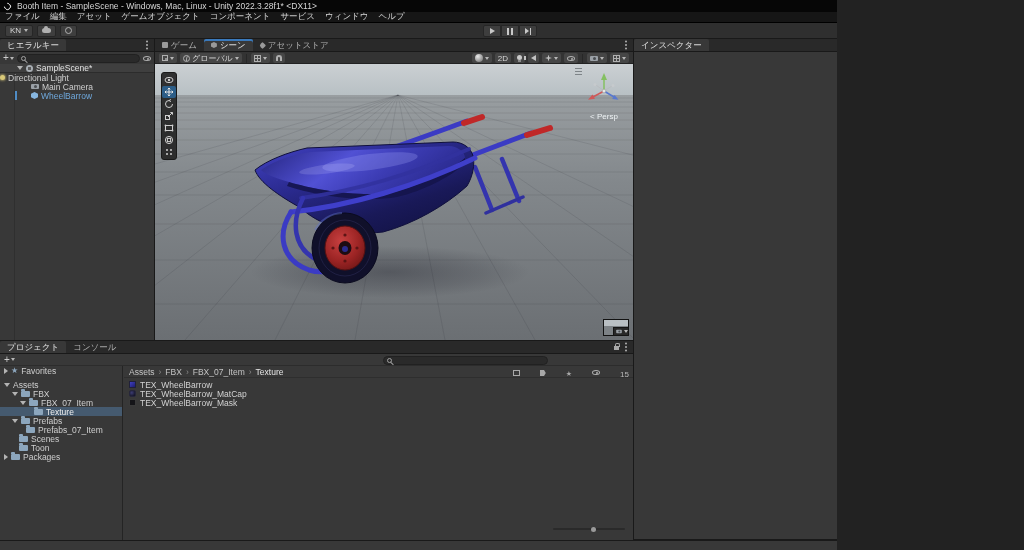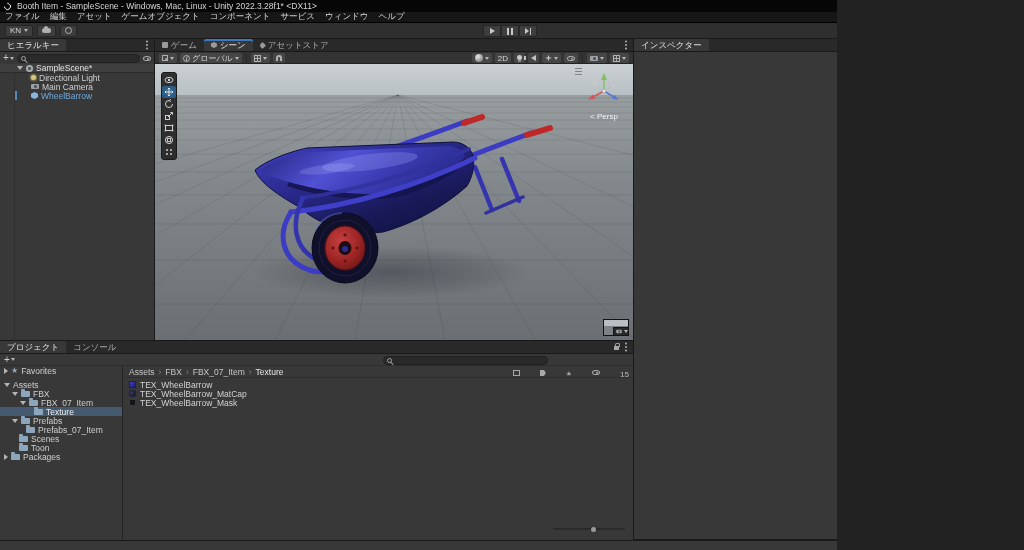--- a/index.html
+++ b/index.html
@@ -228,21 +228,21 @@
       </span>
       <i class="ic-eye"></i>
     </div>
     <div class="h-tree">
       <i class="h-gutter"></i>
       <div class="hrow scenehead" style="padding-left:17px">
         <i class="arr-open"></i>
         <i class="ic-scene-asset"></i>
         <span class="lbl">SampleScene*</span>
       </div>
-      <div class="hrow" style="padding-left:31px">
+      <div class="hrow" style="">
         <i class="ic-sun"></i>
         <span class="lbl">Directional Light</span>
       </div>
       <div class="hrow" style="padding-left:31px">
         <i class="ic-cam"></i>
         <span class="lbl">Main Camera</span>
       </div>
       <div class="hrow" style="padding-left:31px">
         <i class="prefab-bar"></i>
         <i class="ic-cube"></i>

